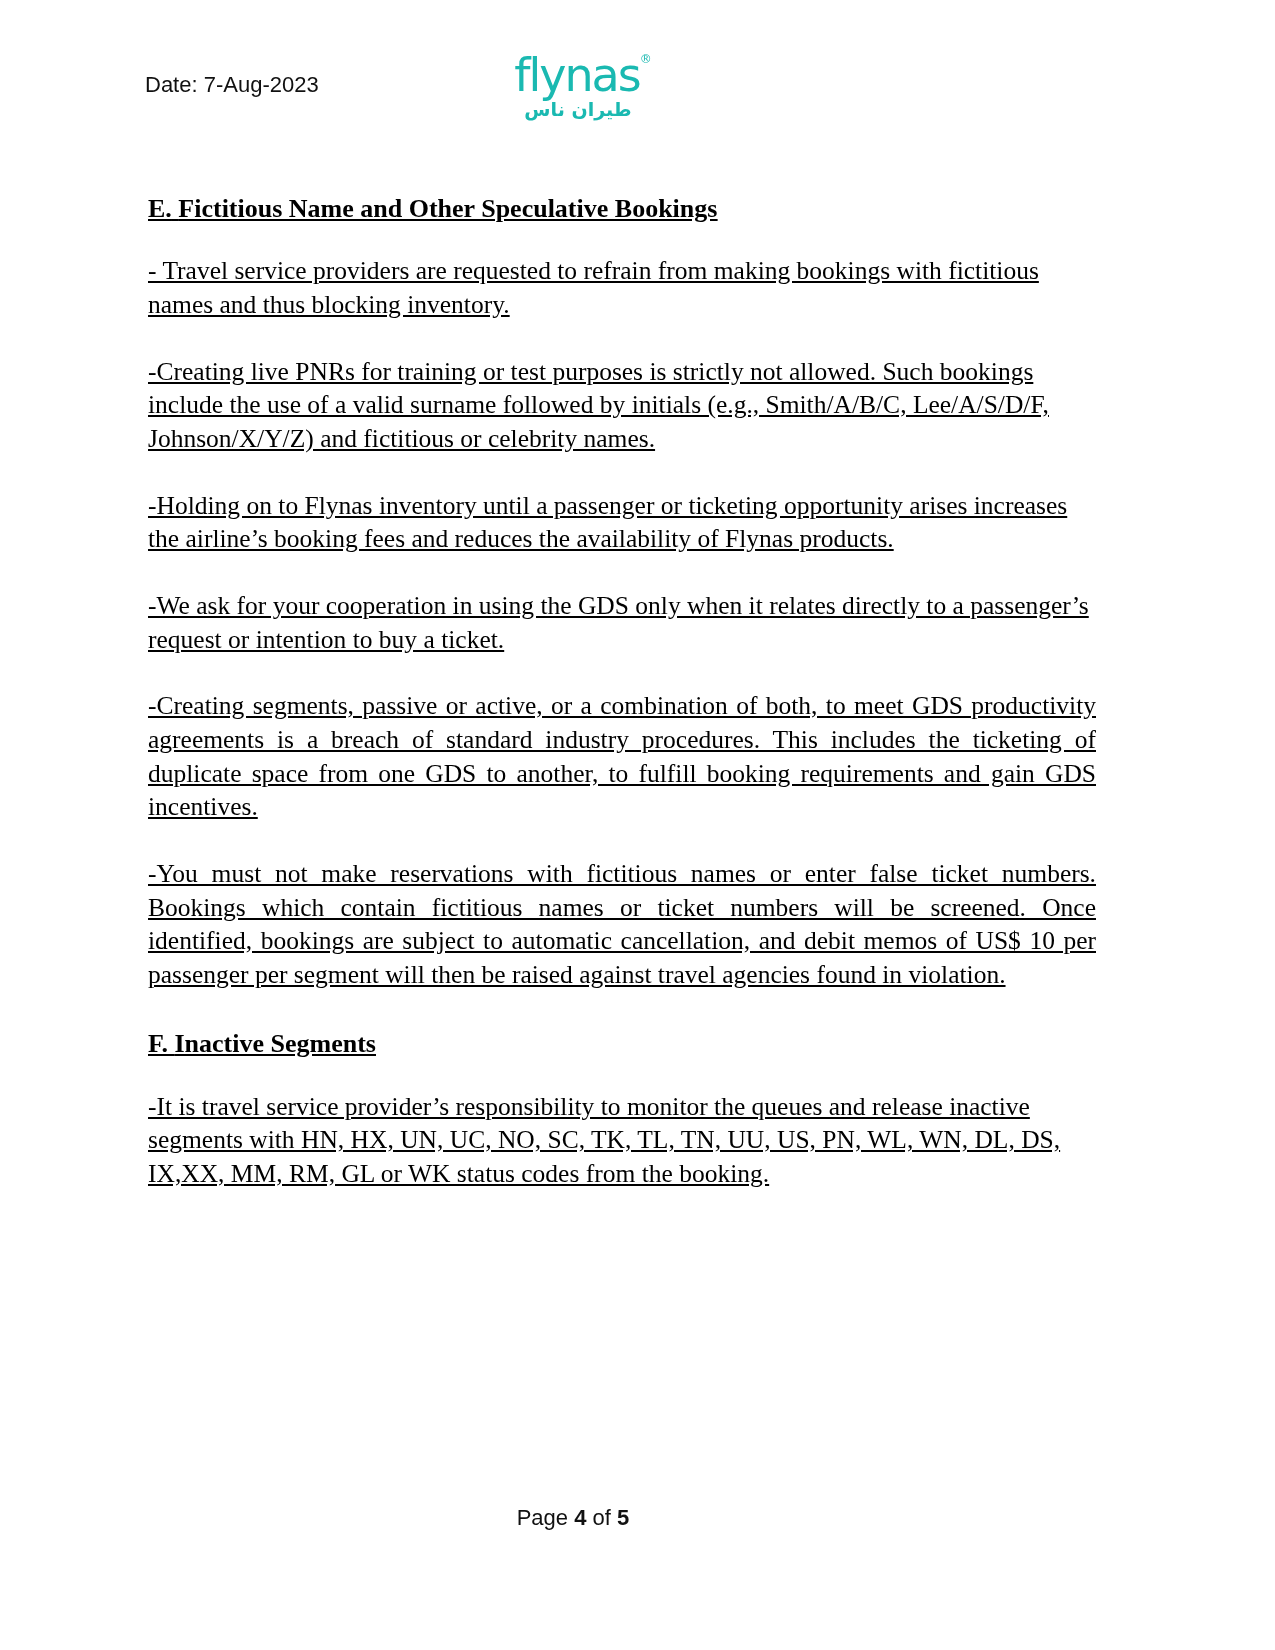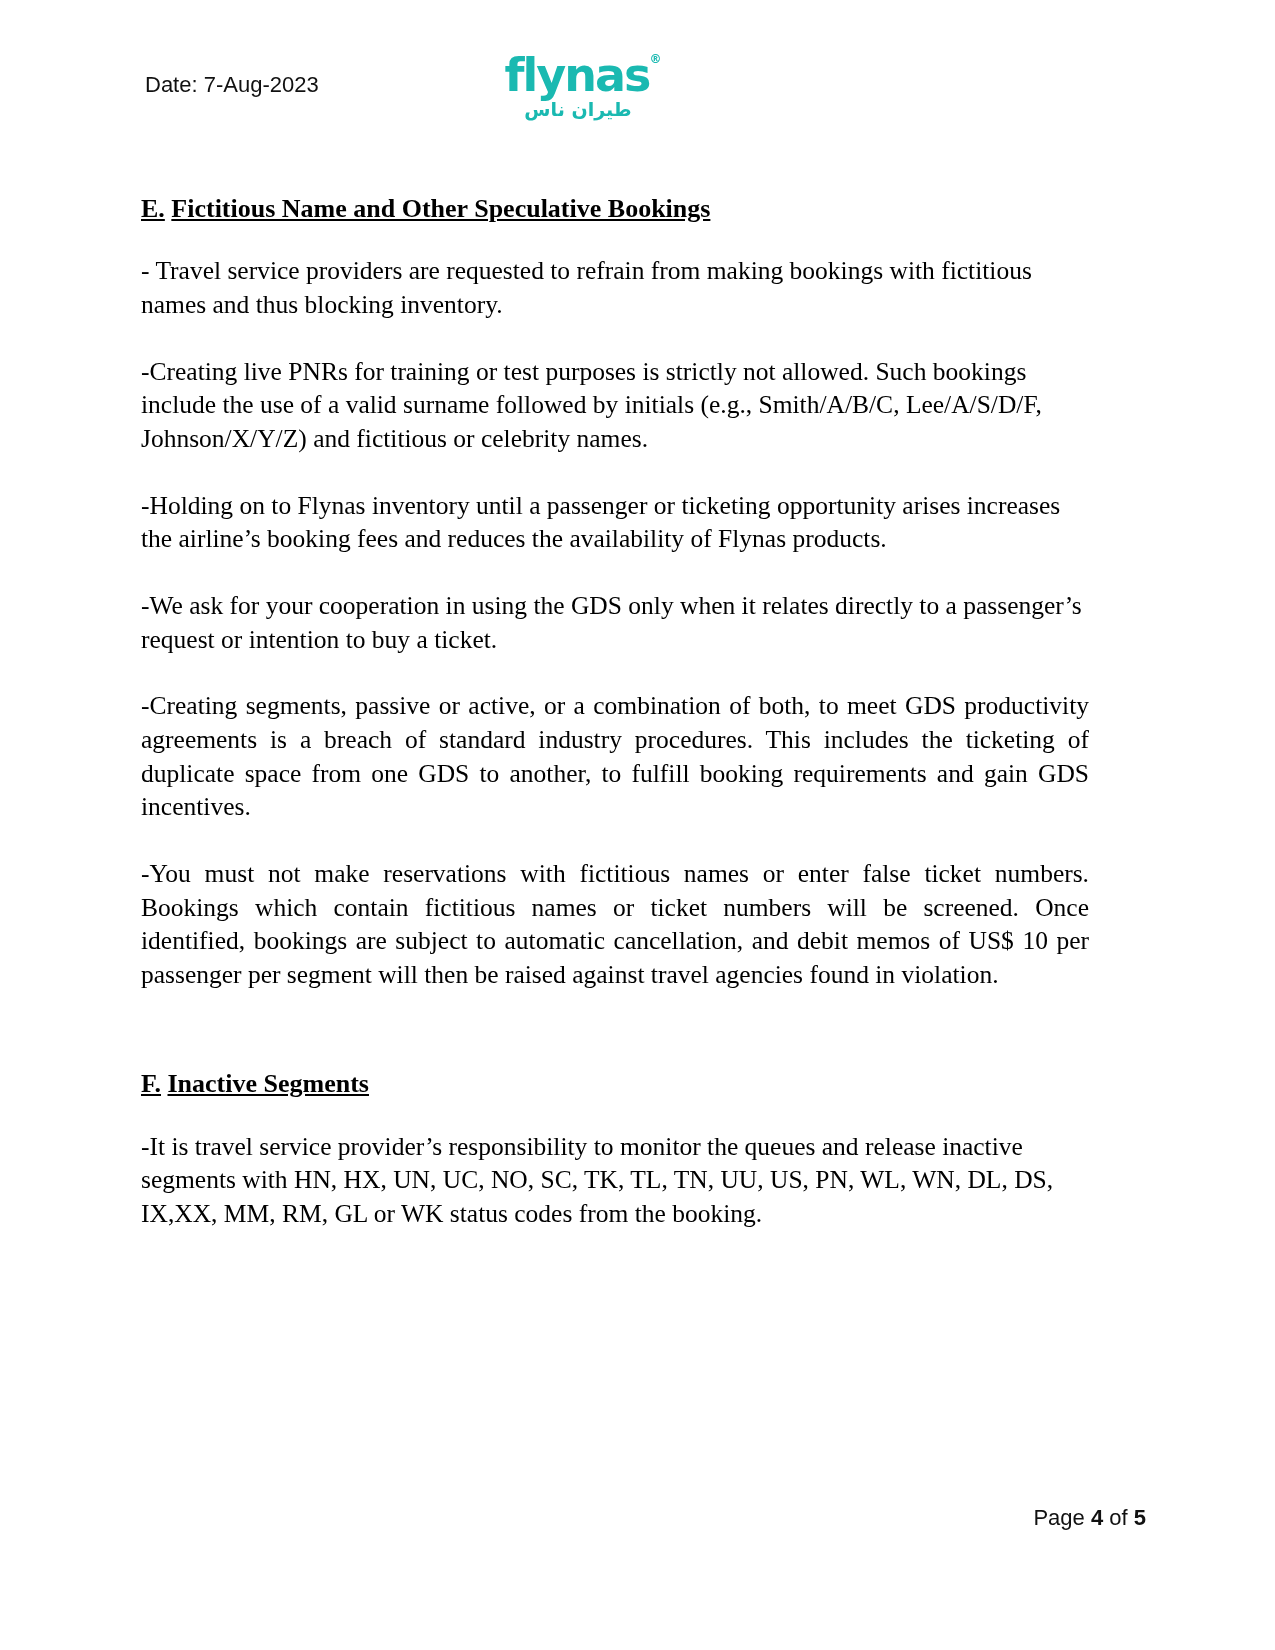--- a/index.html
+++ b/index.html
@@ -25,21 +25,21 @@
   .logo {
     position: absolute;
     left: 498px;
     top: 52px;
     width: 170px;
     text-align: center;
     line-height: 1;
   }
   .logo-word {
     font-family: "DejaVu Sans", sans-serif;
-    font-weight: bold;
+    font-weight: normal;
     font-size: 46px;
     letter-spacing: -2px;
     white-space: nowrap;
   }
   .logo-word .reg {
     font-size: 12px;
     vertical-align: 28px;
     letter-spacing: 0;
   }
   .logo-arabic {
@@ -47,42 +47,43 @@
     font-size: 19px;
     font-weight: bold;
     text-align: center;
     padding-right: 10px;
     margin-top: 2px;
     direction: rtl;
   }
   
   .content {
     position: absolute;
-    left: 141px;
+    left: 148px;
     top: 192px;
     width: 948px;
     font-size: 25.5px;
     line-height: 1.32;
+    text-decoration: underline;
   }
   .heading {
     font-size: 26px;
     font-weight: bold;
     margin-bottom: 28px;
   }
   .heading .letter, .heading .title { text-decoration: underline; }
   .content p { margin-bottom: 33px; }
   .content p.just { text-align: justify; }
-  .section-f { margin-top: 76px; display: block; }
+  .section-f { margin-top: 36px; display: block; }
   
   .page-footer {
     position: absolute;
     left: 0;
     top: 1505px;
     width: 100%;
-    text-align: right;
+    text-align: center;
     font-family: "Liberation Sans", sans-serif;
     font-size: 22px;
     color: #111111;
   }
   .page-footer b { font-weight: bold; }
 </style>
 </head>
 <body>
 
 <div class="page">

